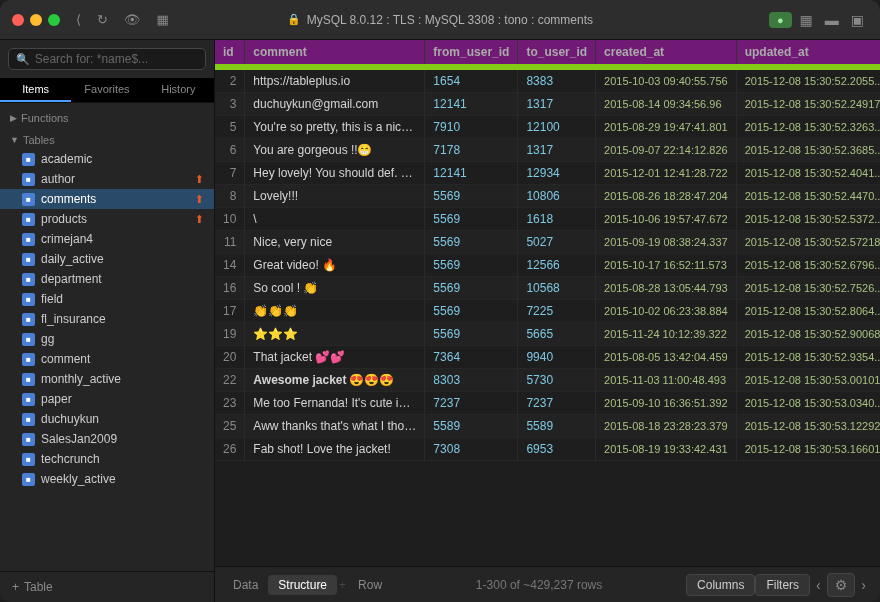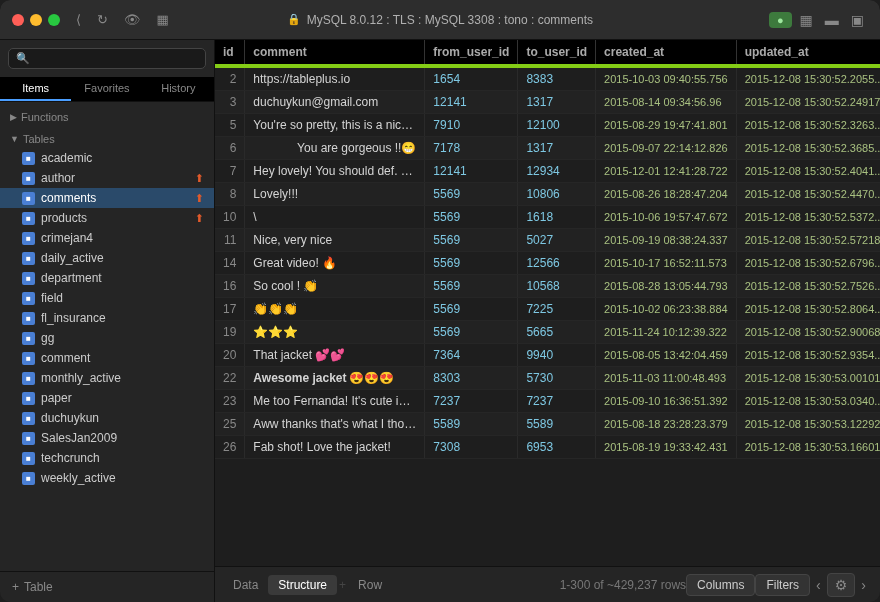--- a/index.html
+++ b/index.html
@@ -222,25 +222,25 @@
     }
     .table-body::-webkit-scrollbar { width: 6px; height: 6px; }
     .table-body::-webkit-scrollbar-thumb { background: #444; border-radius: 3px; }
 
     .data-table {
       width: 100%;
       border-collapse: collapse;
       font-size: 12px;
     }
     .data-table thead th {
-      background: #000000;
+      background: #701a75;
       color: #aaa;
       padding: 5px 8px;
       border-right: 1px solid #333;
-      border-bottom: 4px solid #84cc16;
+      border-bottom: 6px solid #84cc16;
       white-space: nowrap;
       text-align: left;
       position: sticky;
       top: 0;
       z-index: 1;
     }
     .data-table tbody tr:nth-child(even) { background: #222; }
     .data-table tbody tr:nth-child(odd) { background: #1e1e1e; }
     .data-table tbody td {
       padding: 4px 8px;
@@ -275,21 +275,21 @@
       cursor: pointer;
       border-radius: 4px;
     }
     .bottom-tab.active {
       background: #3a3a3a;
       color: #fff;
     }
     .bottom-sep { color: #444; padding: 0 2px; }
     .row-info {
       flex: 1;
-      text-align: right;
+      text-align: center;
       color: #777;
       font-size: 12px;
     }
     .bottom-action-btn {
       padding: 3px 10px;
       font-size: 12px;
       color: #ccc;
       cursor: pointer;
       border-radius: 4px;
       background: #333;
@@ -337,20 +337,21 @@
     <span class="view-btn">▣</span>
   </div>
 </div>
 
 <div class="main-layout">
 
   <div class="sidebar">
     <div class="search-bar">
       <div class="search-input-wrapper">
         <span class="search-icon">🔍</span>
+        <input type="text" placeholder="Search for: *name$..." style="">
       </div>
     </div>
     <div class="sidebar-tabs">
       <div class="sidebar-tab active">Items</div>
       <div class="sidebar-tab">Favorites</div>
       <div class="sidebar-tab">History</div>
     </div>
     <div class="sidebar-tree">
       <div class="tree-section">
         <div class="tree-section-header">
@@ -493,21 +494,21 @@
             <tr>
               <td>5</td>
               <td class="comment-cell" style="max-width: 180px;">You're so pretty, this is a nice ni gorgeous look 😁😁😁</td>
               <td class="num-cell">7910</td>
               <td class="num-cell">12100</td>
               <td class="date-cell">2015-08-29 19:47:41.801</td>
               <td class="date-cell">2015-12-08 15:30:52.3263...</td>
             </tr>
             <tr>
               <td>6</td>
-              <td class="comment-cell" style="max-width: 180px; text-align: right;">You are gorgeous !!😁</td>
+              <td class="comment-cell" style="max-width: 180px;">You are gorgeous !!😁</td>
               <td class="num-cell">7178</td>
               <td class="num-cell">1317</td>
               <td class="date-cell">2015-09-07 22:14:12.826</td>
               <td class="date-cell">2015-12-08 15:30:52.3685...</td>
             </tr>
             <tr>
               <td>7</td>
               <td class="comment-cell" style="max-width: 180px;">Hey lovely! You should def. enter the Charl Cohen cast...</td>
               <td class="num-cell">12141</td>
               <td class="num-cell">12934</td>

